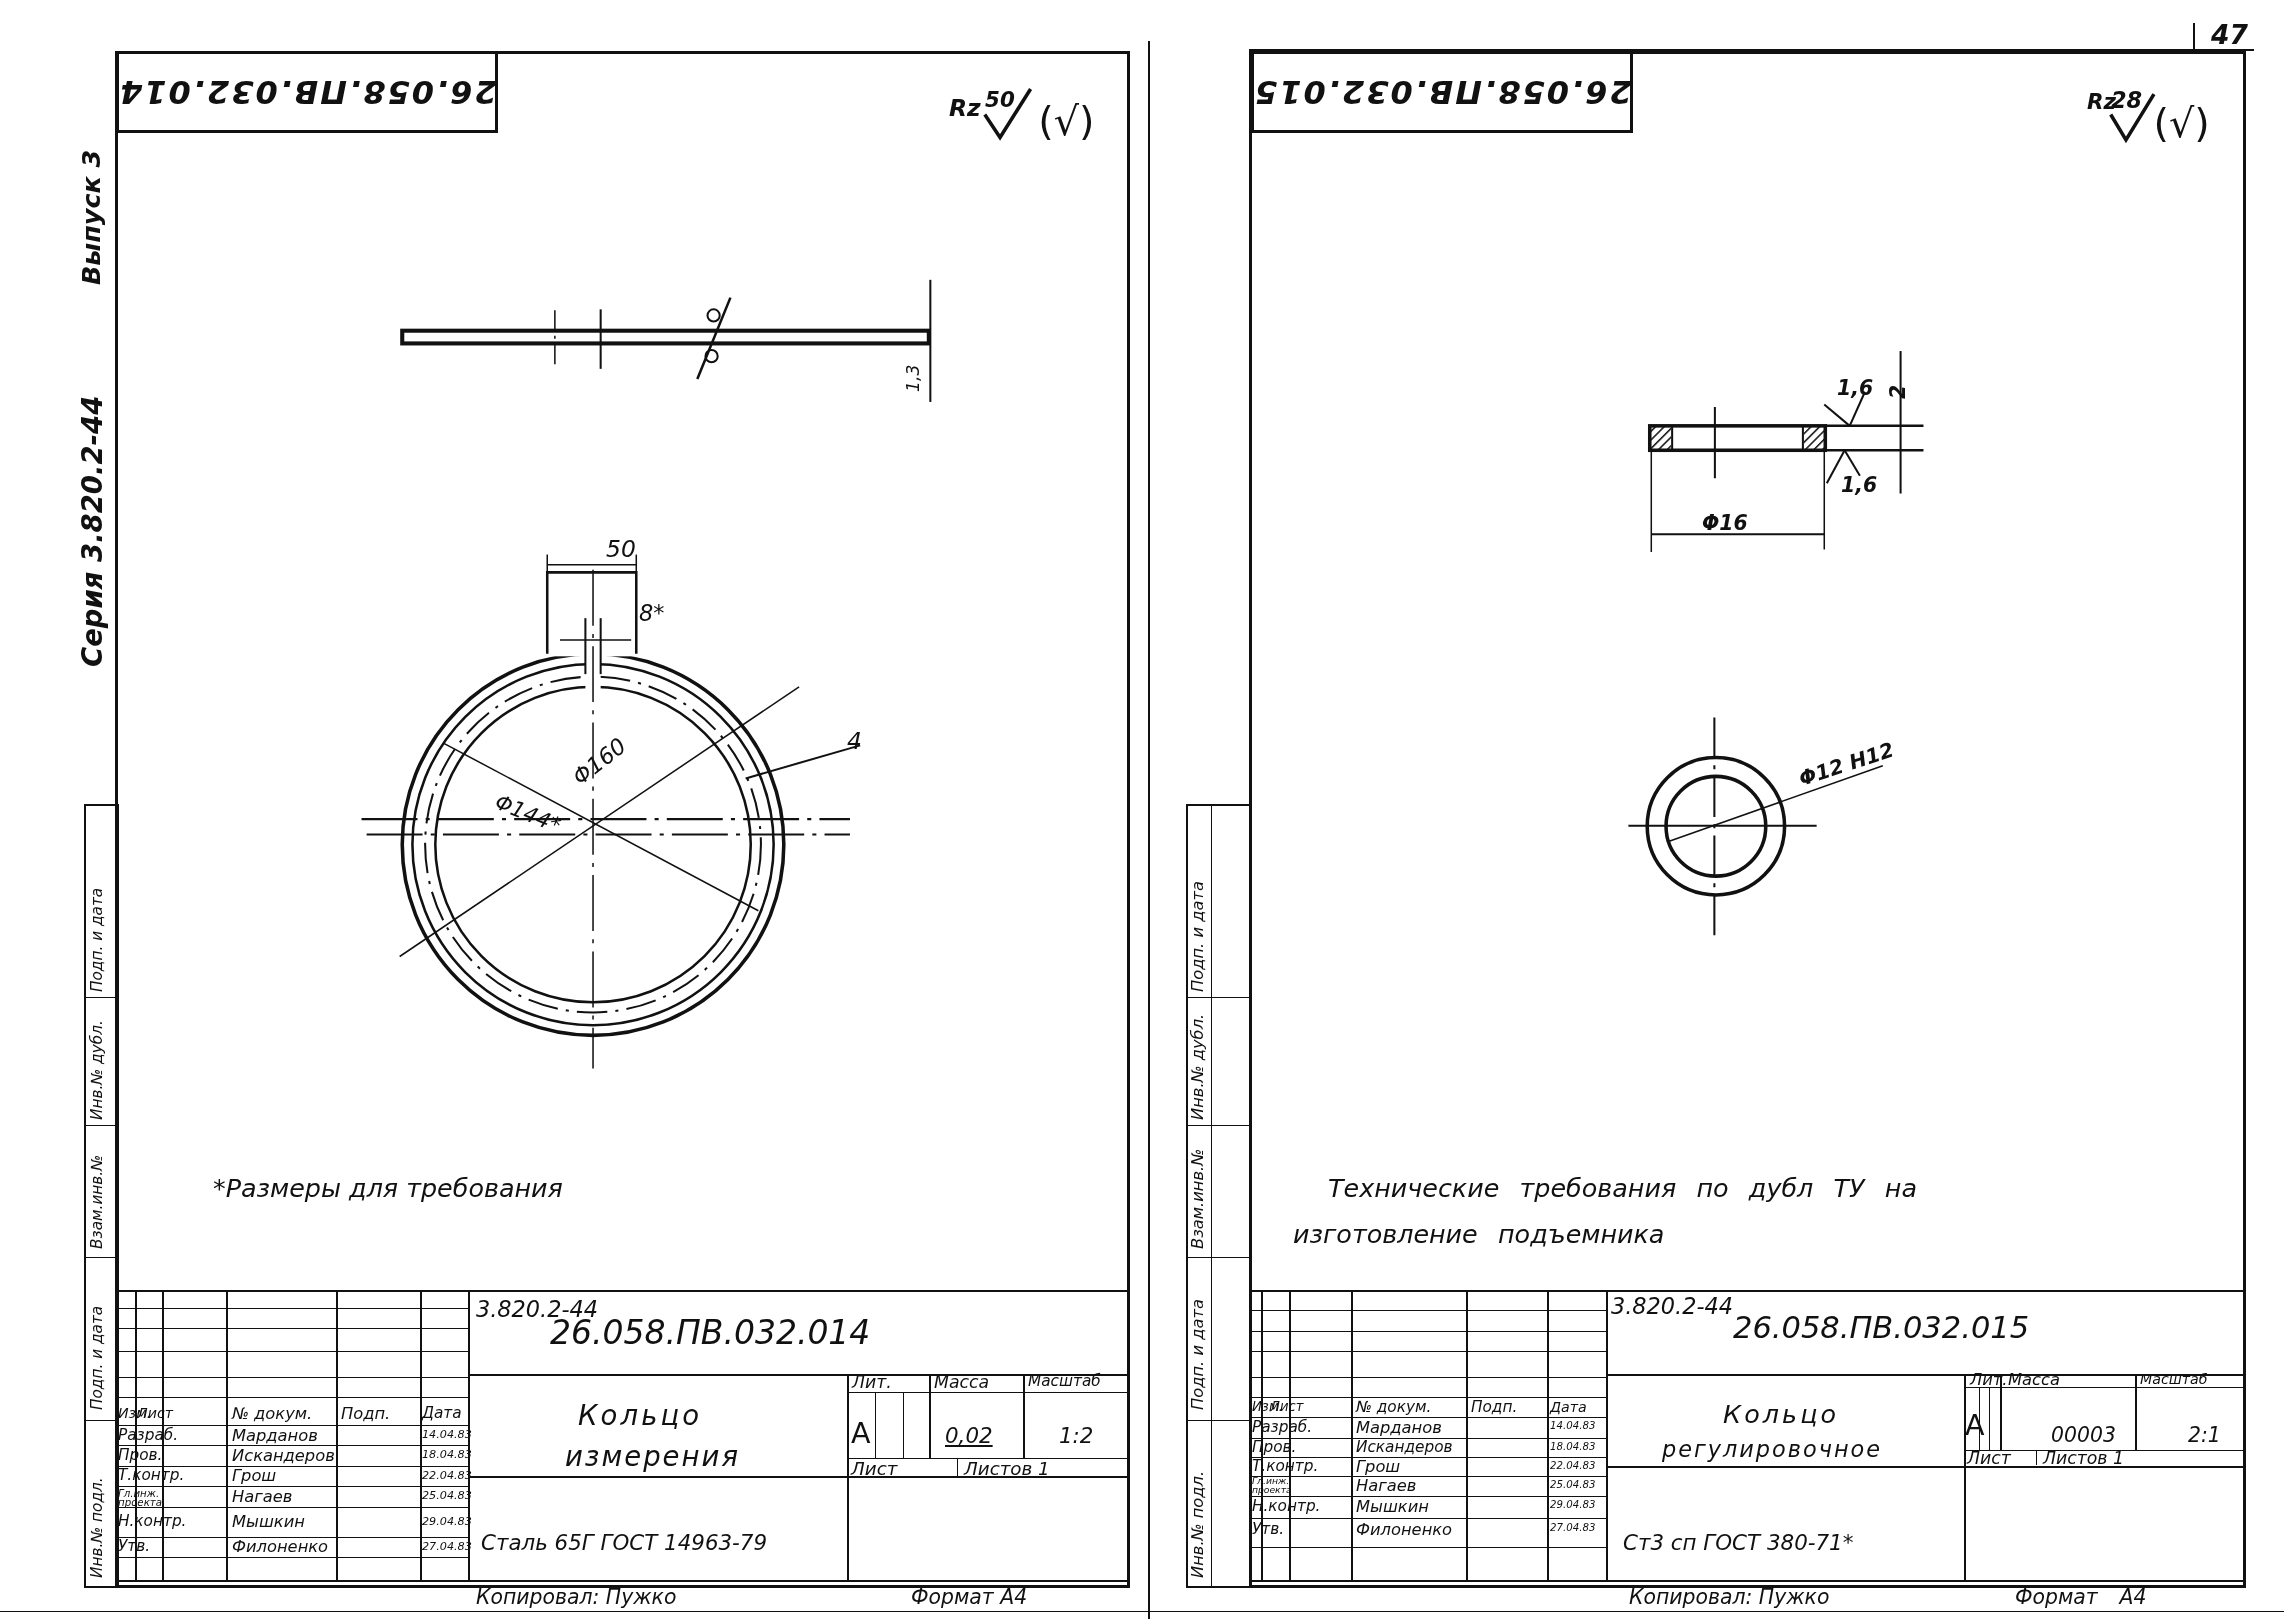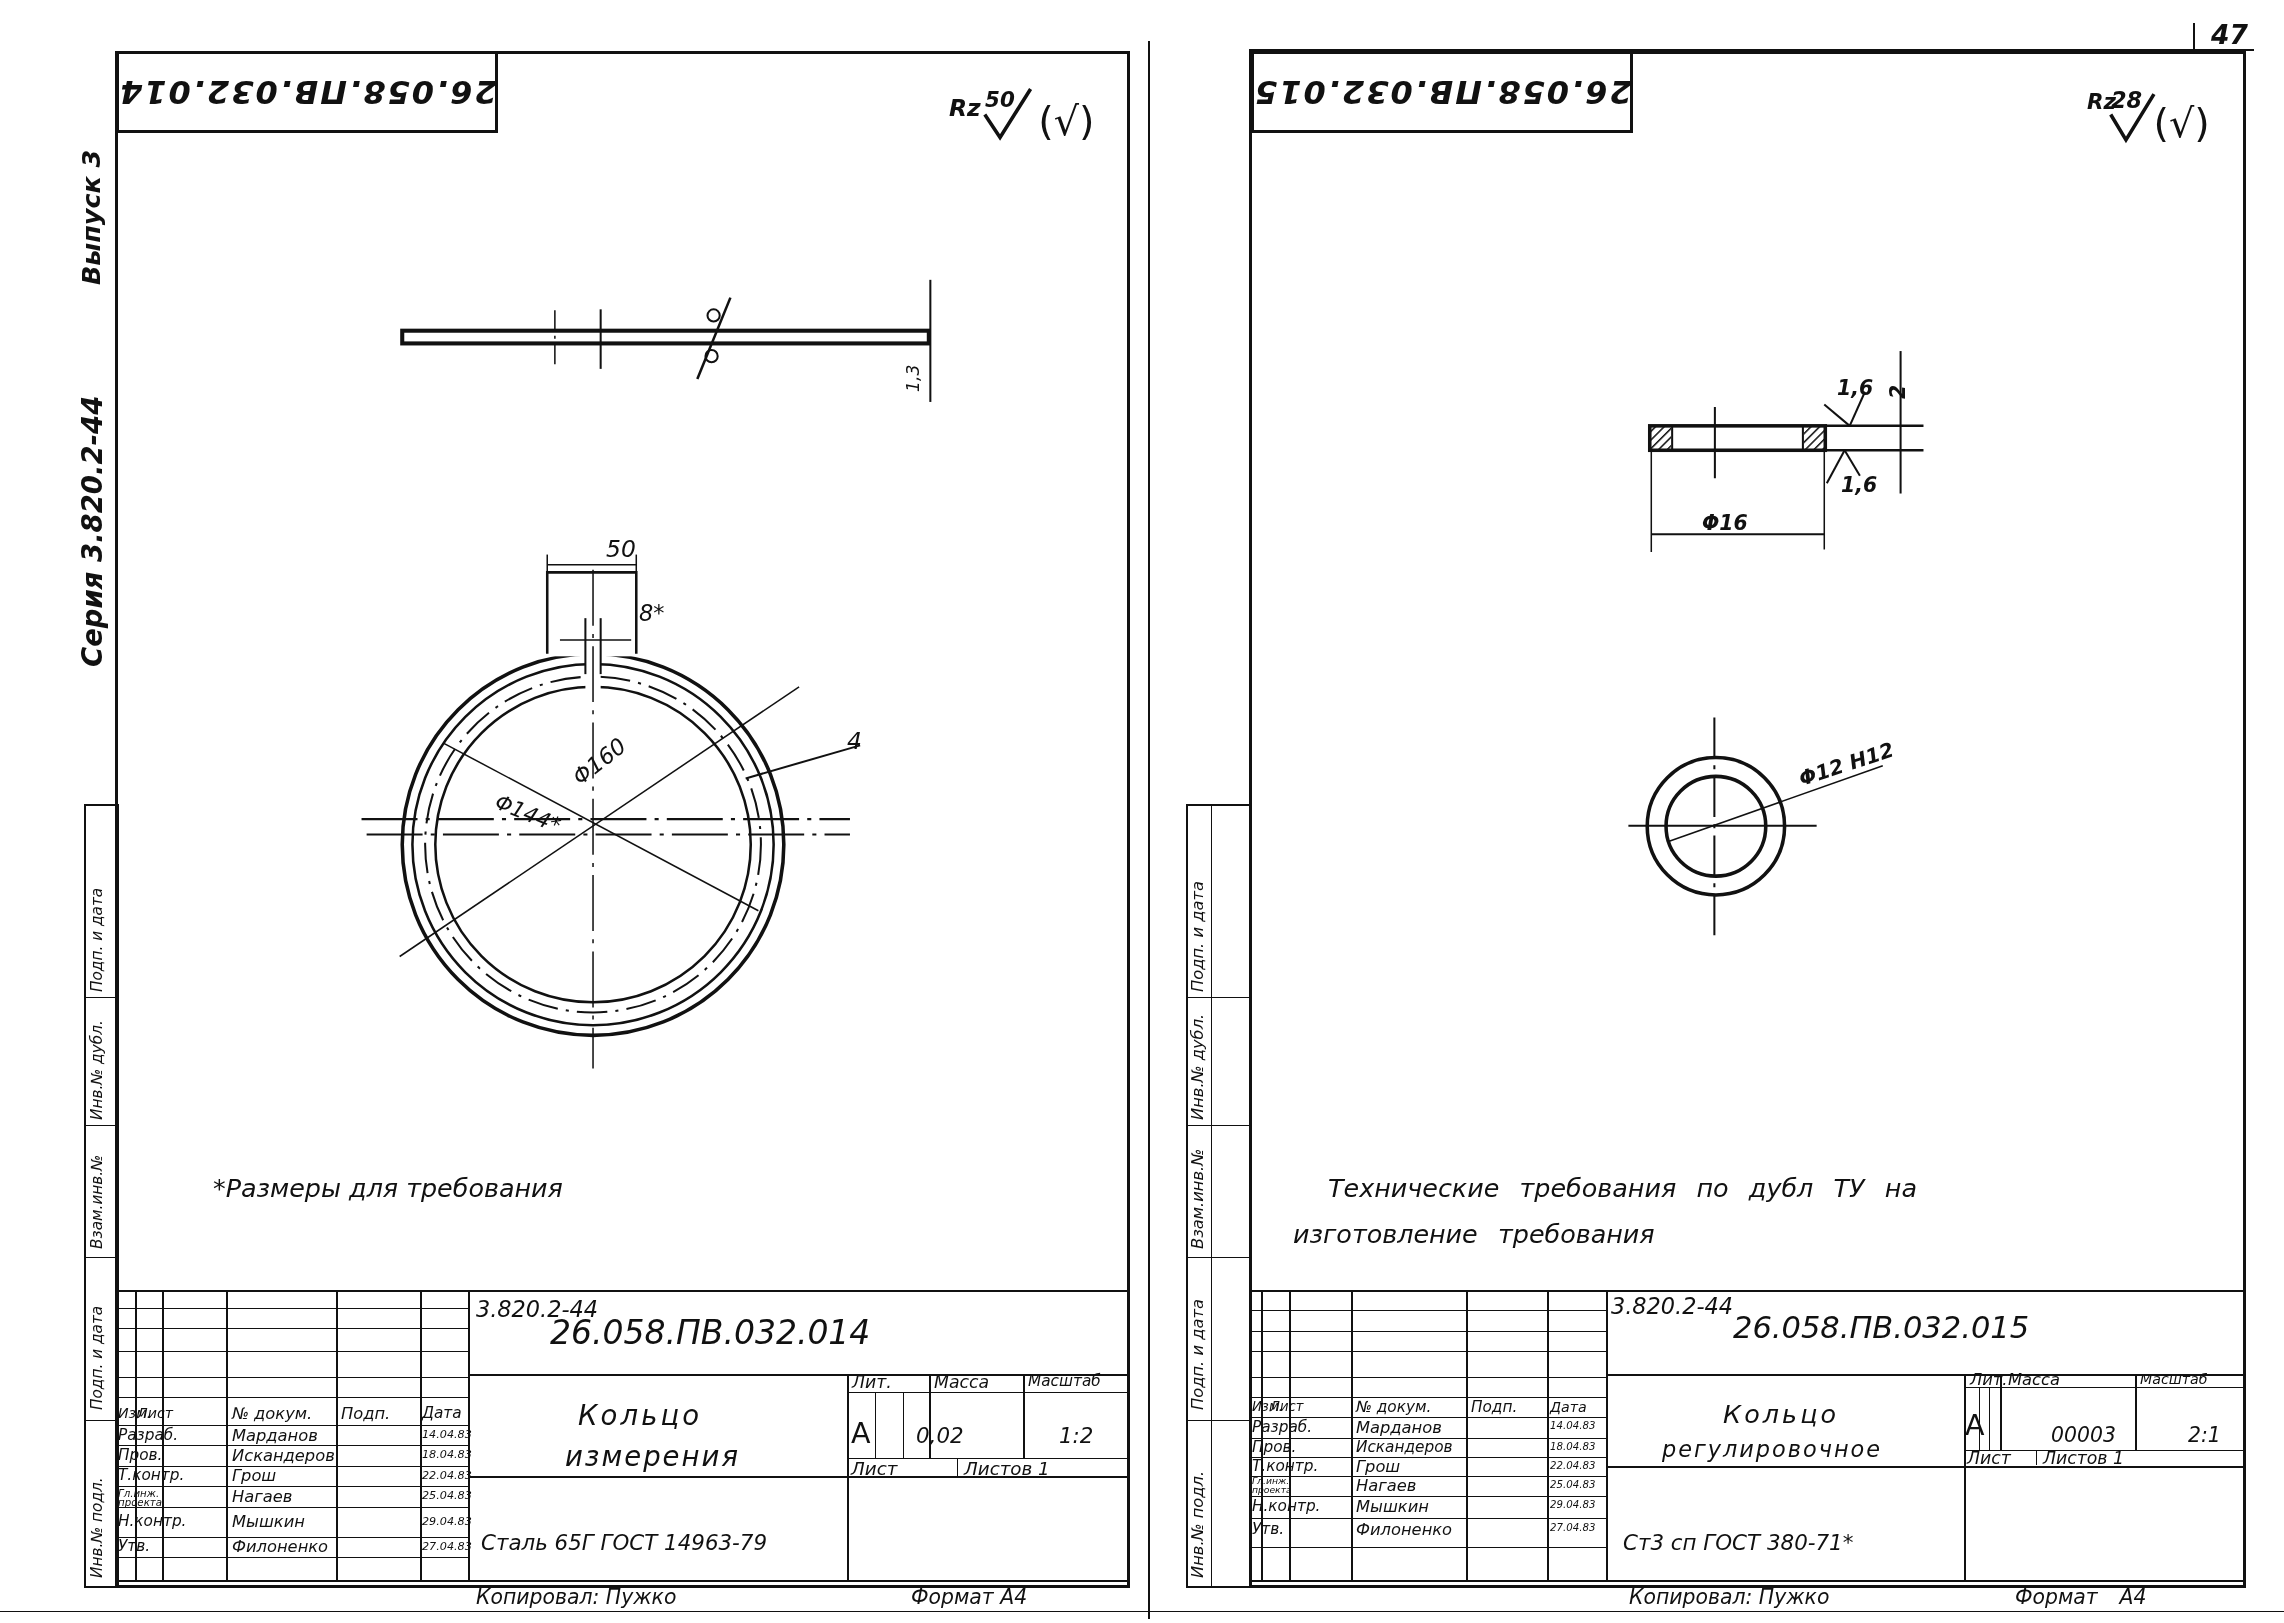--- a/index.html
+++ b/index.html
@@ -143,21 +143,21 @@
 
     <div class="cell" style="left:476px;top:1298px;font-size:22.4px;">3.820.2-44</div>
     <div class="cell" style="left:550px;top:1316px;font-size:33px;">26.058.ПВ.032.014</div>
     <div class="cell" style="left:578px;top:1402px;font-size:27.5px;letter-spacing:3.1px;">Кольцо</div>
     <div class="cell" style="left:565px;top:1443px;font-size:27.5px;letter-spacing:2px;">измерения</div>
     <div class="cell" style="left:481px;top:1532px;font-size:21.4px;">Сталь 65Г ГОСТ 14963-79</div>
     <div class="cell" style="left:852px;top:1374px;font-size:17.3px;">Лит.</div>
     <div class="cell" style="left:934px;top:1374px;font-size:17.3px;">Масса</div>
     <div class="cell" style="left:1028px;top:1374px;font-size:15.3px;">Масштаб</div>
     <div class="cell" style="left:851px;top:1420px;font-size:28.5px;font-style:normal;">А</div>
-    <div class="cell" style="left:916px;top:1425px;font-size:21.4px;">0,02</div>
+    <div class="cell" style="left:945px;top:1425px;font-size:21.4px;text-decoration:underline;">0,02</div>
     <div class="cell" style="left:1059px;top:1425px;font-size:21.4px;">1:2</div>
     <div class="cell" style="left:851px;top:1460px;font-size:18.3px;">Лист</div>
     <div class="cell" style="left:964px;top:1460px;font-size:18.3px;">Листов 1</div>
 
     <div class="cell" style="left:118px;top:1406px;font-size:14.2px;">Изм.</div>
     <div class="cell" style="left:137px;top:1406px;font-size:14.2px;">Лист</div>
     <div class="cell" style="left:232px;top:1406px;font-size:16.3px;">№ докум.</div>
     <div class="cell" style="left:341px;top:1406px;font-size:16.3px;">Подп.</div>
     <div class="cell" style="left:422px;top:1406px;font-size:15.3px;">Дата</div>
 
@@ -251,21 +251,21 @@
       <line x1="3276" y1="1655" x2="3700" y2="1505" stroke-width="3"></line>
     </g>
   </svg>
   <div class="abs hand" style="left:1837px;top:376px;font-size:20.4px;font-weight:bold;">1,6</div>
   <div class="abs hand" style="left:1841px;top:473px;font-size:20.4px;font-weight:bold;">1,6</div>
   <div class="abs hand" style="left:1886px;top:399px;font-size:20.4px;font-weight:bold;transform:rotate(-90deg);transform-origin:left top;">2</div>
   <div class="abs hand" style="left:1702px;top:511px;font-size:20.4px;font-weight:bold;">Φ16</div>
   <div class="abs hand" style="left:1796px;top:768px;font-size:20.4px;font-weight:bold;transform:rotate(-18deg);transform-origin:left top;">Φ12 H12</div>
 
   <div class="abs hand" style="left:1328px;top:1173px;font-size:25.4px;word-spacing:12.2px;">Технические требования по дубл ТУ на</div>
-  <div class="abs hand" style="left:1293px;top:1219px;font-size:25.4px;word-spacing:12.2px;">изготовление требования</div>
+  <div class="abs hand" style="left:1293px;top:1219px;font-size:25.4px;word-spacing:12.2px;">изготовление подъемника</div>
 
   <div>
     <div class="hline" style="left:1251px;top:1290px;width:995px;"></div>
     <div class="hline" style="left:1251px;top:1580px;width:995px;"></div>
     <div class="vline" style="left:1261px;top:1290px;height:290px;"></div>
     <div class="vline" style="left:1289px;top:1290px;height:290px;"></div>
     <div class="vline" style="left:1351px;top:1290px;height:290px;"></div>
     <div class="vline" style="left:1466px;top:1290px;height:290px;"></div>
     <div class="vline" style="left:1547px;top:1290px;height:290px;"></div>
     <div class="vline" style="left:1606px;top:1290px;height:290px;"></div>

